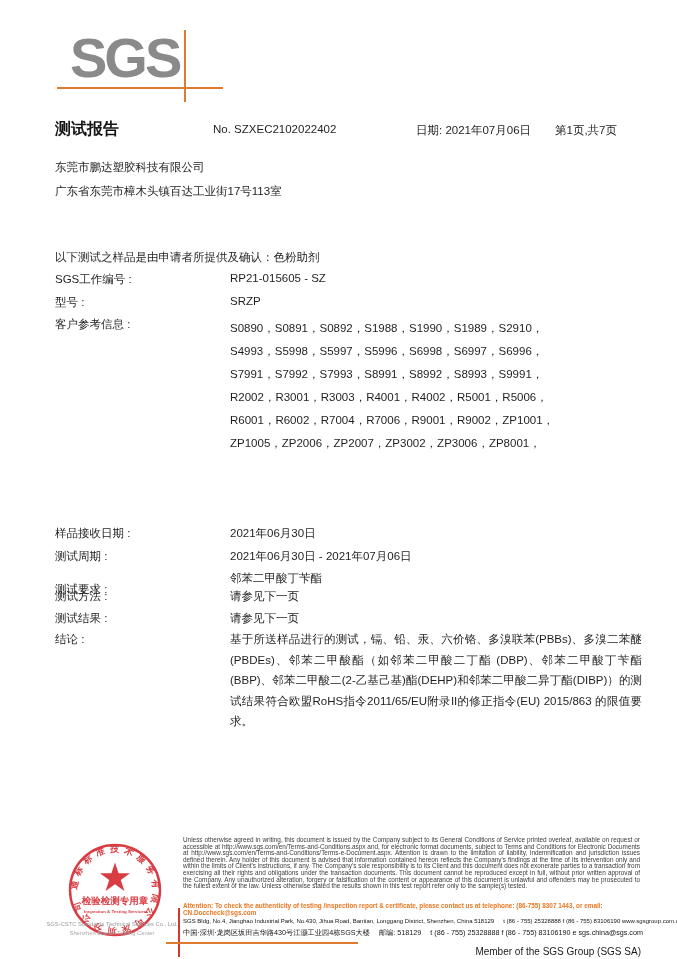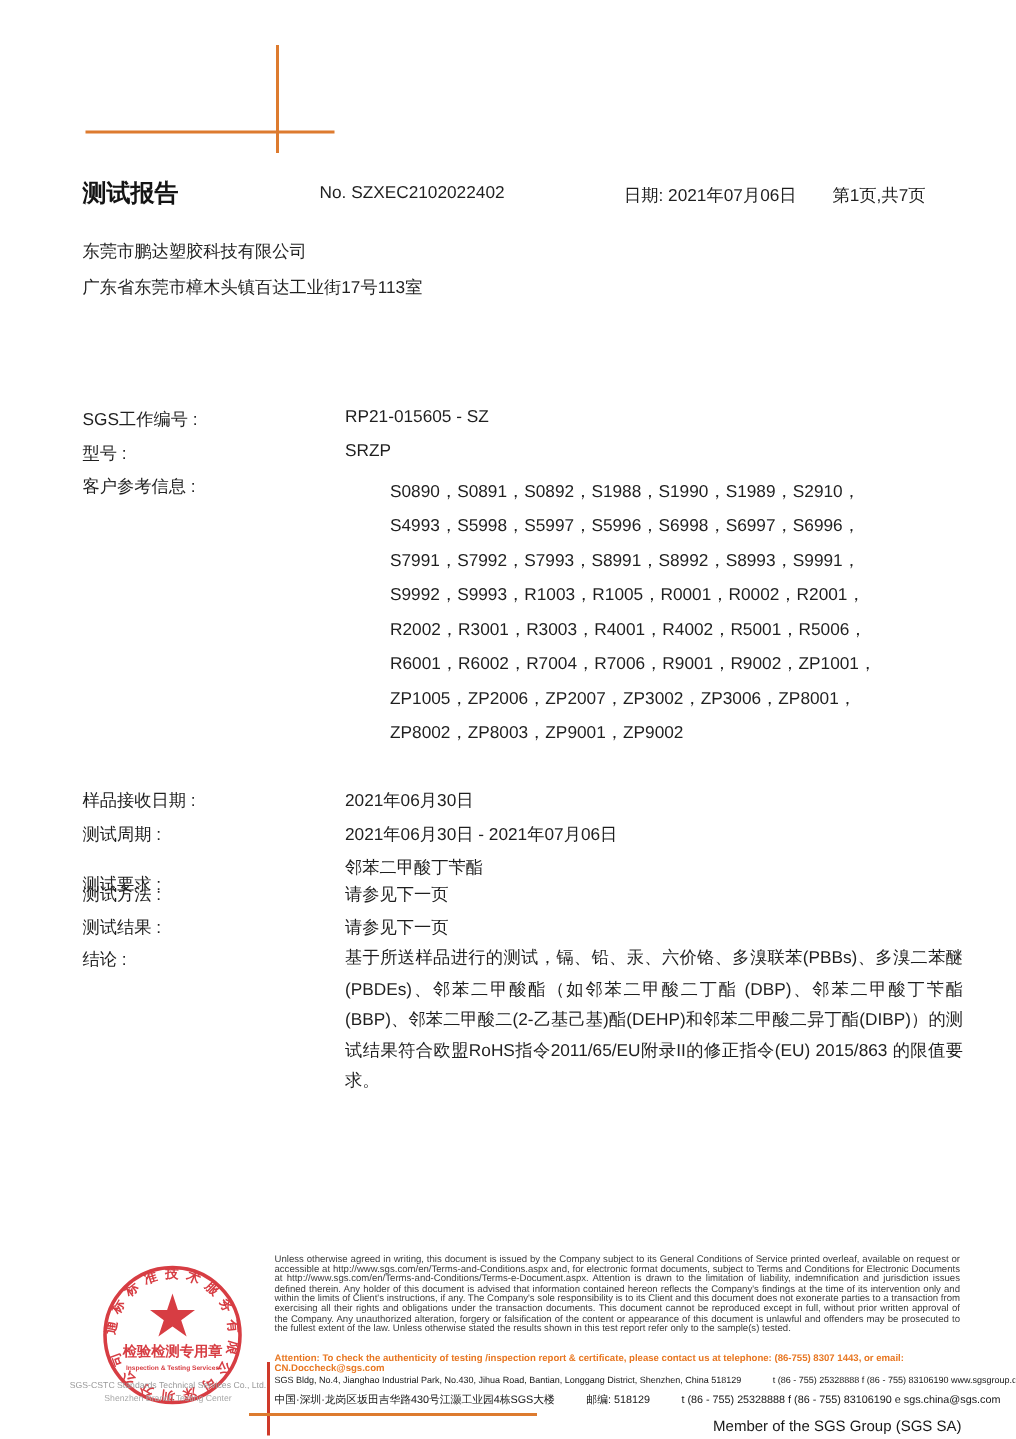--- a/index.html
+++ b/index.html
@@ -17,69 +17,69 @@
   .report-no{left:213px;top:123px;font-size:11.5px;}
   .report-date{left:416px;top:123px;font-size:11.5px;}
   .report-page{left:555px;top:123px;font-size:11.5px;}
   
   .company{left:55px;top:160px;font-size:11.5px;}
   .company-addr{left:55px;top:184px;font-size:11.5px;}
   .intro{left:55px;top:250px;font-size:11.5px;}
   
   .flabel{left:55px;font-size:11.5px;}
   .fvalue{left:230px;font-size:11.5px;}
-  .ref-list{left:230px;top:317px;font-size:11.5px;margin-left:30px;}
+  .ref-list{left:230px;top:317px;font-size:11.5px;}
   .ref-list .list-line{height:23px;line-height:23px;white-space:nowrap;}
   .conclusion{left:230px;top:629px;width:412px;font-size:11.5px;line-height:20.5px;text-align:justify;}
   
   .stamp-svg{left:64px;top:841px;width:102px;height:100px;opacity:.88;}
   .stamp-co1{left:24px;top:921px;width:176px;text-align:center;font-size:5.8px;color:#9a9a9a;white-space:nowrap;}
   .stamp-co2{left:24px;top:930px;width:176px;text-align:center;font-size:5.8px;color:#a8a8a8;white-space:nowrap;}
   .disclaimer{left:183px;top:837px;width:457px;font-size:6.4px;line-height:6.6px;color:#3c3c3c;text-align:justify;}
   .attention{left:183px;top:902px;width:457px;font-size:6.4px;line-height:7px;font-weight:bold;color:#e87722;}
-  .addr-line{display:flex;gap:21px;align-items:baseline;white-space:nowrap;}
+  .addr-line{display:flex;gap:9px;align-items:baseline;white-space:nowrap;}
   .addr-en{left:183px;top:918px;font-size:6px;color:#161616;}
   .addr-cn{left:183px;top:928px;font-size:7.2px;color:#161616;}
   .bottom-vline{left:178px;top:908px;width:1.5px;height:49px;background:#cf3a2a;}
   .bottom-hline{left:166px;top:942px;width:192px;height:1.5px;background:#dd7b2f;}
   .member{right:36px;top:946px;font-size:10px;color:#1a1a1a;}
 </style>
 </head>
 <body>
 
 <div class="page">
 
+  <div class="abs logo-text">SGS</div>
   <div class="abs logo-hline"></div>
   <div class="abs logo-vline"></div>
 
   <div class="abs report-title">测试报告</div>
   <div class="abs report-no">No. SZXEC2102022402</div>
   <div class="abs report-date">日期: 2021年07月06日</div>
   <div class="abs report-page">第1页,共7页</div>
 
   <div class="abs company">东莞市鹏达塑胶科技有限公司</div>
   <div class="abs company-addr">广东省东莞市樟木头镇百达工业街17号113室</div>
 
+  <div class="abs intro">以下测试之样品是由申请者所提供及确认：色粉助剂</div>
 
   <div class="abs flabel" style="top:272px">SGS工作编号 :</div>
   <div class="abs fvalue" style="top:272px">RP21-015605 - SZ</div>
 
   <div class="abs flabel" style="top:295px">型号 :</div>
   <div class="abs fvalue" style="top:295px">SRZP</div>
 
   <div class="abs flabel" style="top:317px">客户参考信息 :</div>
   <div class="abs ref-list">
       <div class="list-line">S0890，S0891，S0892，S1988，S1990，S1989，S2910，</div>
       <div class="list-line">S4993，S5998，S5997，S5996，S6998，S6997，S6996，</div>
       <div class="list-line">S7991，S7992，S7993，S8991，S8992，S8993，S9991，</div>
-      <div class="list-line">S9992，S9993，R1003，R1005，R0001，R0002，R2001，</div>
       <div class="list-line">R2002，R3001，R3003，R4001，R4002，R5001，R5006，</div>
       <div class="list-line">R6001，R6002，R7004，R7006，R9001，R9002，ZP1001，</div>
       <div class="list-line">ZP1005，ZP2006，ZP2007，ZP3002，ZP3006，ZP8001，</div>
-      <div class="list-line">ZP8002，ZP8003，ZP9001，ZP9002</div>
     </div>
 
   <div class="abs flabel" style="top:526px">样品接收日期 :</div>
   <div class="abs fvalue" style="top:526px">2021年06月30日</div>
 
   <div class="abs flabel" style="top:549px">测试周期 :</div>
   <div class="abs fvalue" style="top:549px">2021年06月30日 - 2021年07月06日</div>
 
   <div class="abs flabel" style="top:582px">测试要求 :</div>
   <div class="abs fvalue" style="top:571px">邻苯二甲酸丁苄酯</div>

